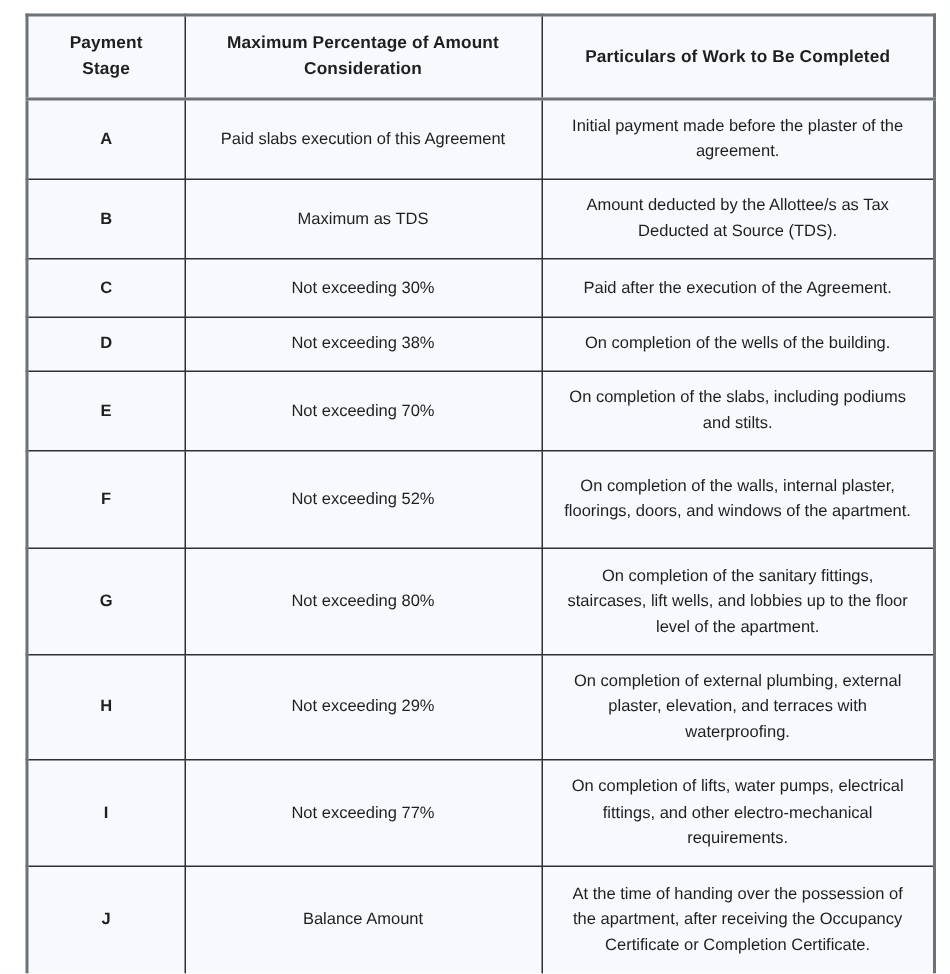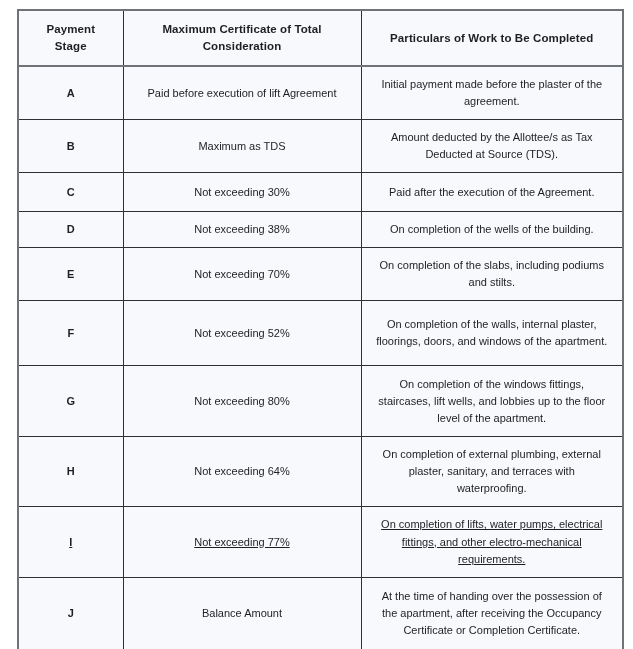--- a/index.html
+++ b/index.html
@@ -59,45 +59,45 @@
     font-size: 11px;
   }
   #payment-schedule-table tbody tr.r-a td { height: 48px; }
   #payment-schedule-table tbody tr.r-b td { height: 51px; }
   #payment-schedule-table tbody tr.r-c td { height: 39px; }
   #payment-schedule-table tbody tr.r-d td { height: 35px; }
   #payment-schedule-table tbody tr.r-e td { height: 53px; }
   #payment-schedule-table tbody tr.r-f td { height: 65px; }
   #payment-schedule-table tbody tr.r-g td { height: 71px; }
   #payment-schedule-table tbody tr.r-h td { height: 64px; }
-  #payment-schedule-table tbody tr.r-i td { height: 65px; text-decoration: underline; }
+  #payment-schedule-table tbody tr.r-i td { height: 65px; }
   #payment-schedule-table tbody tr.r-j td { height: 74px; }
 </style>
 </head>
 <body>
 
 <div id="page">
 
   <table id="payment-schedule-table">
     <colgroup>
       <col class="c-stage">
       <col class="c-pct">
       <col class="c-work">
     </colgroup>
     <thead>
       <tr>
         <th>Payment Stage</th>
-        <th>Maximum Certificate of Total Consideration</th>
+        <th>Maximum Percentage of Amount Consideration</th>
         <th>Particulars of Work to Be Completed</th>
       </tr>
     </thead>
     <tbody>
       <tr class="r-a">
         <td class="stage-cell">A</td>
-        <td>Paid before execution of lift Agreement</td>
+        <td>Paid slabs execution of this Agreement</td>
         <td>Initial payment made before the plaster of the agreement.</td>
       </tr>
       <tr class="r-b">
         <td class="stage-cell">B</td>
         <td>Maximum as TDS</td>
         <td>Amount deducted by the Allottee/s as Tax Deducted at Source (TDS).</td>
       </tr>
       <tr class="r-c">
         <td class="stage-cell">C</td>
         <td>Not exceeding 30%</td>
@@ -114,26 +114,26 @@
         <td>On completion of the slabs, including podiums and stilts.</td>
       </tr>
       <tr class="r-f">
         <td class="stage-cell">F</td>
         <td>Not exceeding 52%</td>
         <td>On completion of the walls, internal plaster, floorings, doors, and windows of the apartment.</td>
       </tr>
       <tr class="r-g">
         <td class="stage-cell">G</td>
         <td>Not exceeding 80%</td>
-        <td>On completion of the windows fittings, staircases, lift wells, and lobbies up to the floor level of the apartment.</td>
+        <td>On completion of the sanitary fittings, staircases, lift wells, and lobbies up to the floor level of the apartment.</td>
       </tr>
       <tr class="r-h">
         <td class="stage-cell">H</td>
-        <td>Not exceeding 64%</td>
-        <td>On completion of external plumbing, external plaster, sanitary, and terraces with waterproofing.</td>
+        <td>Not exceeding 29%</td>
+        <td>On completion of external plumbing, external plaster, elevation, and terraces with waterproofing.</td>
       </tr>
       <tr class="r-i">
         <td class="stage-cell">I</td>
         <td>Not exceeding 77%</td>
         <td>On completion of lifts, water pumps, electrical fittings, and other electro-mechanical requirements.</td>
       </tr>
       <tr class="r-j">
         <td class="stage-cell">J</td>
         <td>Balance Amount</td>
         <td>At the time of handing over the possession of the apartment, after receiving the Occupancy Certificate or Completion Certificate.</td>

